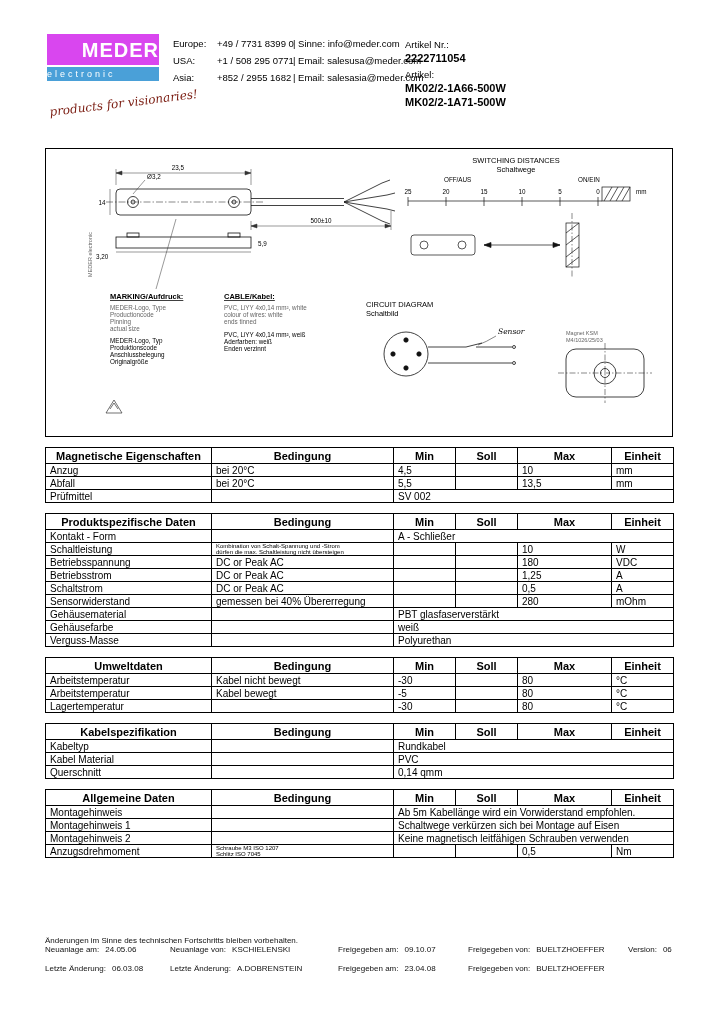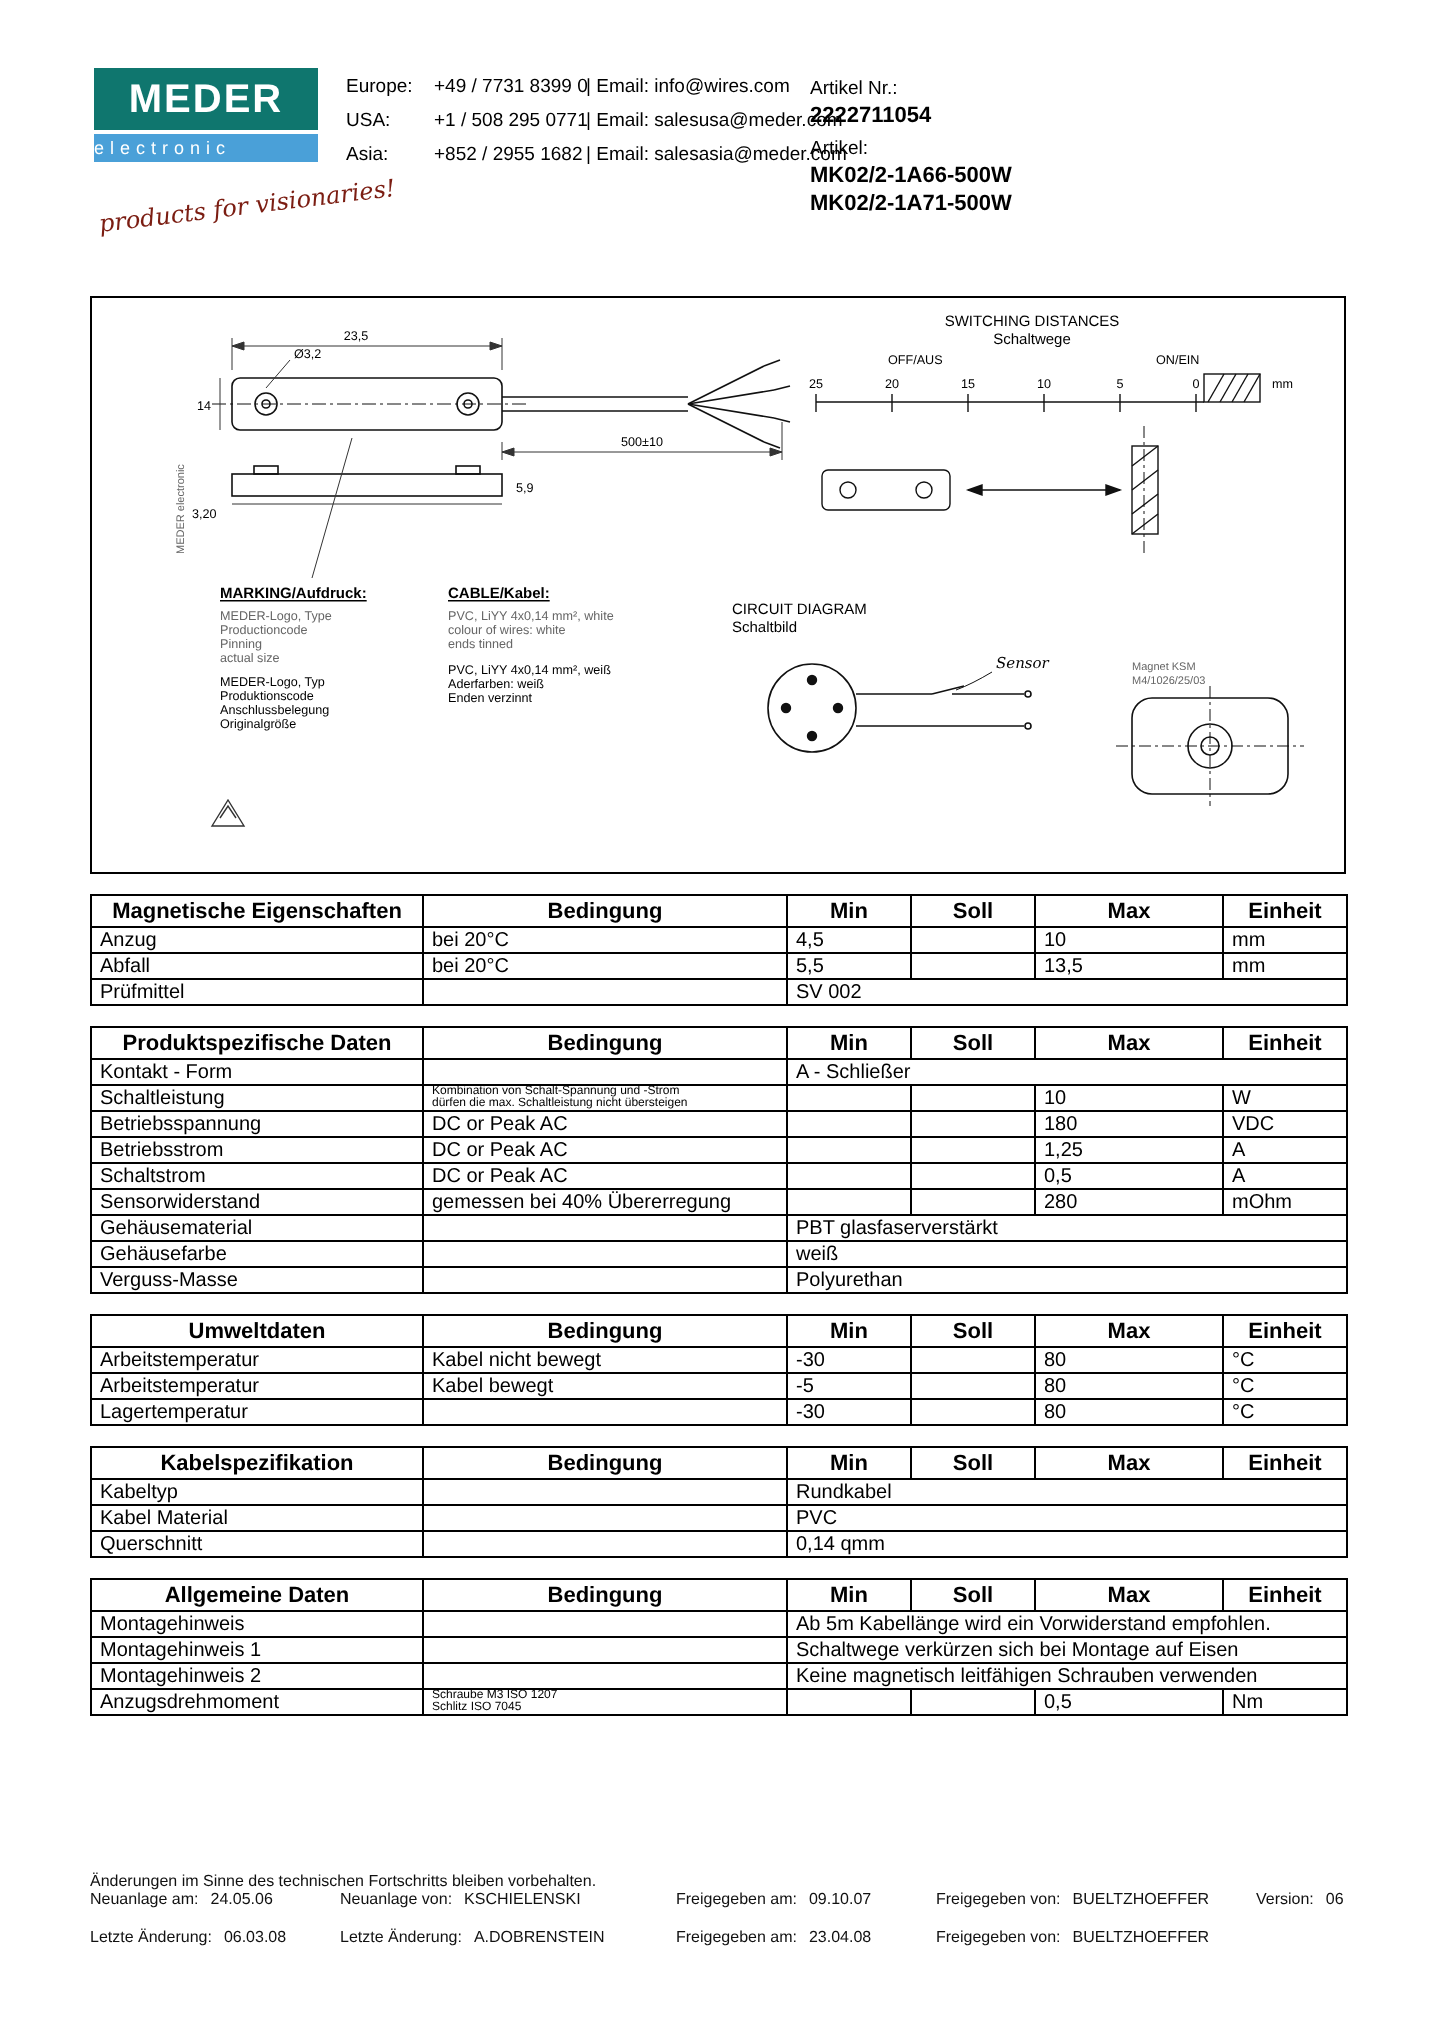--- a/index.html
+++ b/index.html
@@ -4,22 +4,22 @@
 <style>
   *{margin:0;padding:0;box-sizing:border-box}
   html,body{background:#fff}
   body{width:720px;height:1012px;position:relative;overflow:hidden;
        font-family:"Liberation Sans",sans-serif;color:#000}
   .content{position:absolute;left:45px;top:28px;width:630px}
 
   
   .hdr{position:relative;height:118px}
   .logo{position:absolute;left:2px;top:6px;width:112px}
-  .logo-main{background:#0f766e;color:#fff;font-weight:bold;font-size:20px;
-             text-align:center;padding:5px 0 3px;letter-spacing:1px}
+  .logo-main{background:#d946ef;color:#fff;font-weight:bold;font-size:20px;
+             text-align:right;padding:5px 0 3px;letter-spacing:1px}
   .logo-sub{background:#4aa0d8;color:#fff;font-size:9px;letter-spacing:3px;
             text-align:left;padding:2px 0;margin-top:2px}
   .slogan{position:absolute;left:4px;top:68px;font-family:"DejaVu Serif",serif;
           font-style:italic;font-size:12px;color:#7b1d12;transform:rotate(-7deg);
           white-space:nowrap}
   .contacts{position:absolute;left:128px;top:10px;font-size:9.5px}
   .contact-row{height:17px;display:flex}
   .region{width:44px}
   .emails{position:absolute;left:248px;top:10px;font-size:9.5px}
   .email-row{height:17px}
@@ -76,21 +76,21 @@
         <div class="contact-row">
           <span class="region">USA:</span>
           <span class="phone">+1 / 508 295 0771</span>
         </div>
         <div class="contact-row">
           <span class="region">Asia:</span>
           <span class="phone">+852 / 2955 1682</span>
         </div>
       </div>
     <div class="emails">
-        <div class="email-row">| Email: info@wires.com</div>
+        <div class="email-row">| Sinne: info@meder.com</div>
         <div class="email-row">| Email: salesusa@meder.com</div>
         <div class="email-row">| Email: salesasia@meder.com</div>
       </div>
 
     <div class="art">
       <div>Artikel Nr.:</div>
       <div class="art-nr">2222711054</div>
       <div class="art-label">Artikel:</div>
       <div>
           <div class="art-val">MK02/2-1A66-500W</div>

